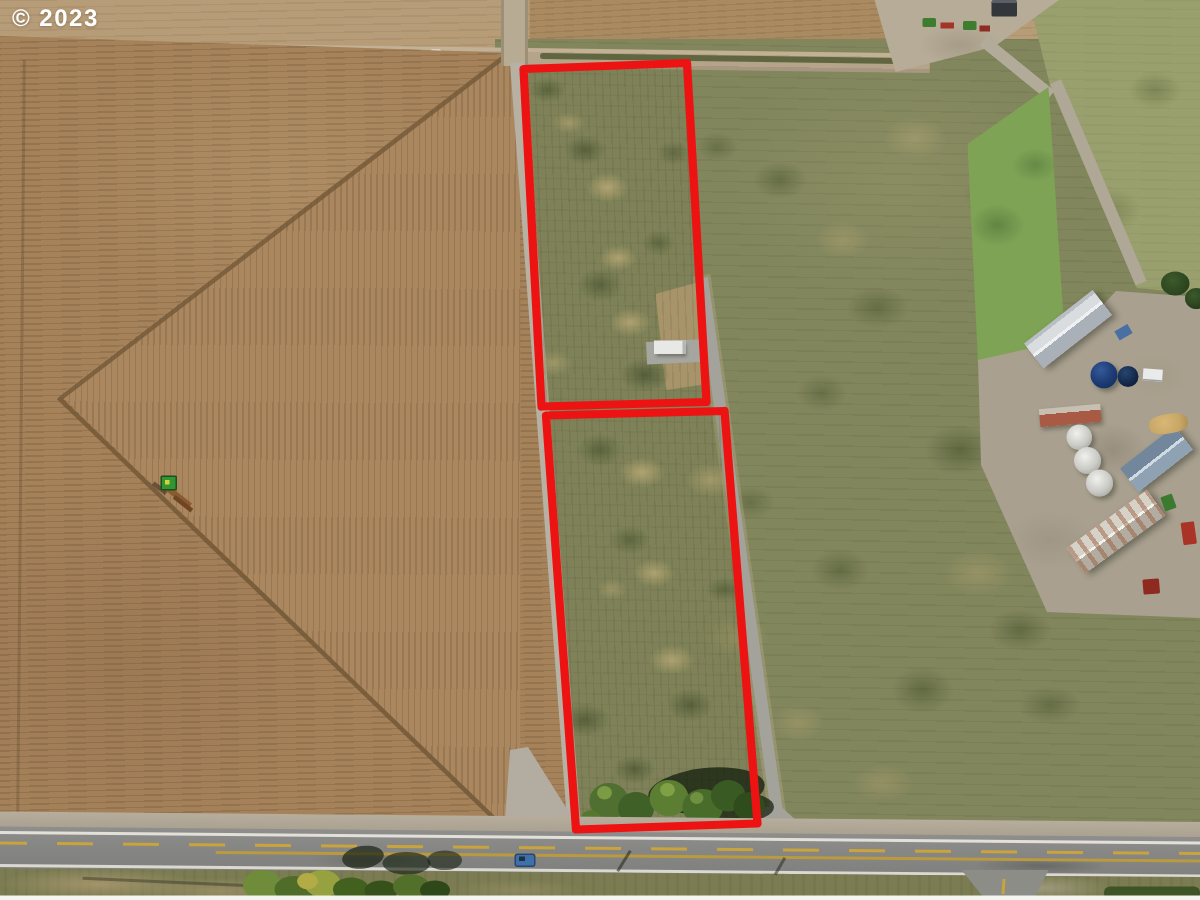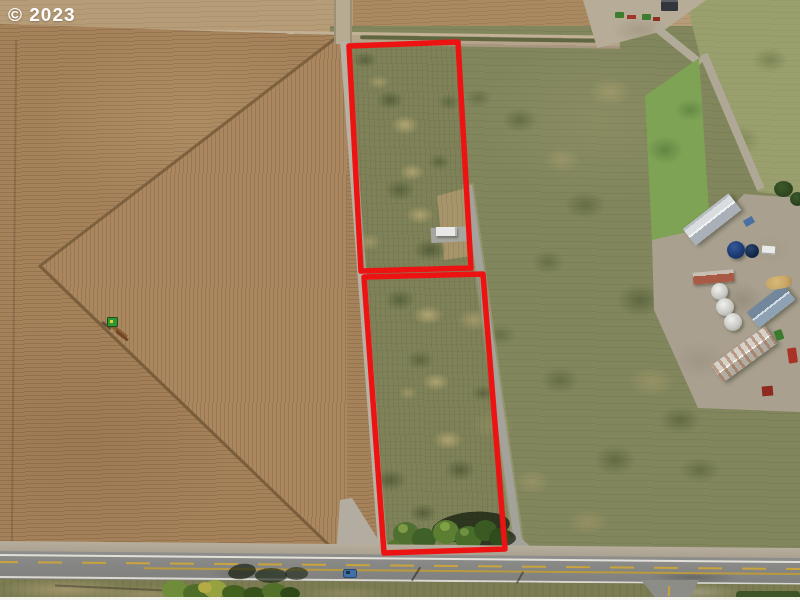--- a/index.html
+++ b/index.html
@@ -211,21 +211,21 @@
   .car-blue::after{content:"";position:absolute;left:2px;top:1px;width:4px;height:3px;background:#1d2f49;}
   .pole-shadow1{left:415px;top:566px;width:2px;height:16px;background:rgba(35,35,28,.55);transform:rotate(32deg);z-index:12;}
   .pole-shadow2{left:55px;top:587px;width:112px;height:2px;background:rgba(40,40,30,.4);transform:rotate(2.5deg);z-index:12;}
   .pole-shadow3{left:519px;top:571px;width:2px;height:13px;background:rgba(35,35,28,.5);transform:rotate(30deg);z-index:12;}
   .bottom-trees{z-index:12;}
   .treeline-right{left:736px;top:591px;width:64px;height:9px;background:#3e5426;border-radius:4px;z-index:12;}
   .bottom-edge{left:0;top:597px;width:800px;height:3px;background:#f4f4f0;z-index:13;}
 
   
   .outline-svg{z-index:14;pointer-events:none;}
-  .watermark{left:8px;top:4px;color:#ffffff;font-size:19px;font-weight:bold;letter-spacing:1px;
+  .watermark{left:8px;top:4px;color:#ffffff;font-size:16px;font-weight:bold;letter-spacing:1px;
     text-shadow:0 1px 2px rgba(60,45,25,.35);z-index:15;}
 </style>
 </head>
 <body>
 
 <div class="stage">
 
   <div class="abs full top-dirt-right"></div>
   <div class="abs top-road"></div>
   <div class="abs vert-road"></div>

